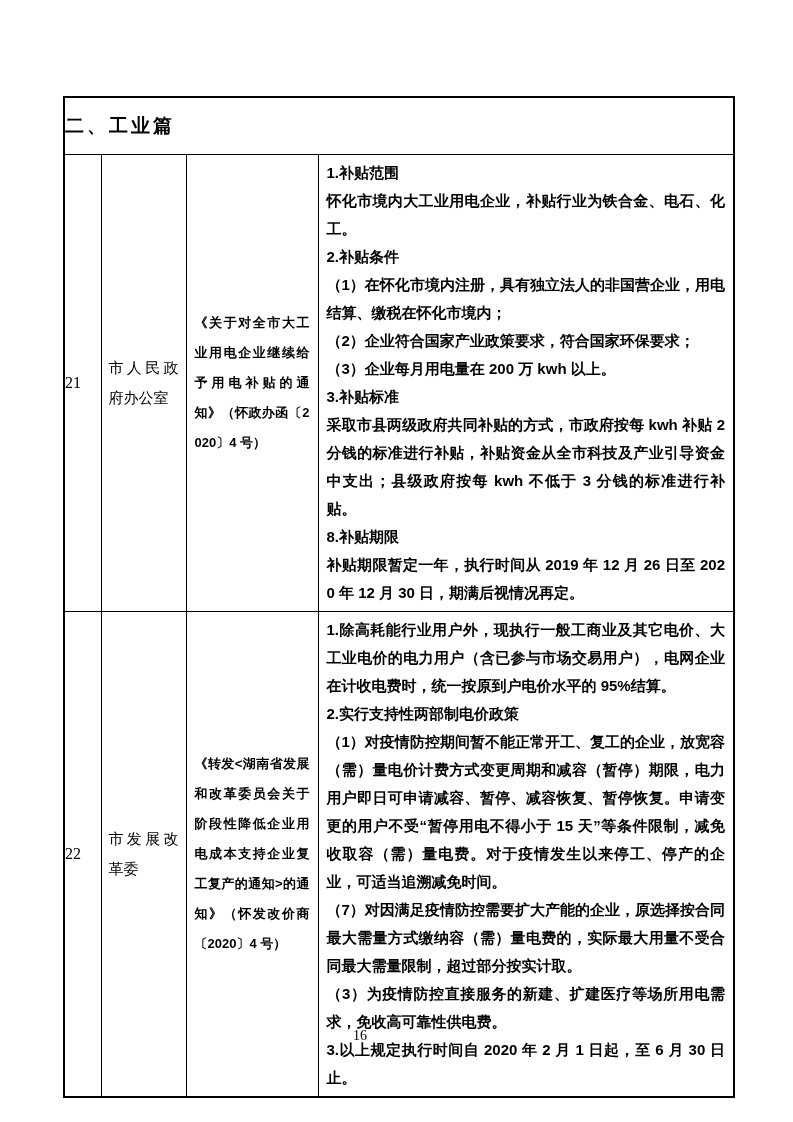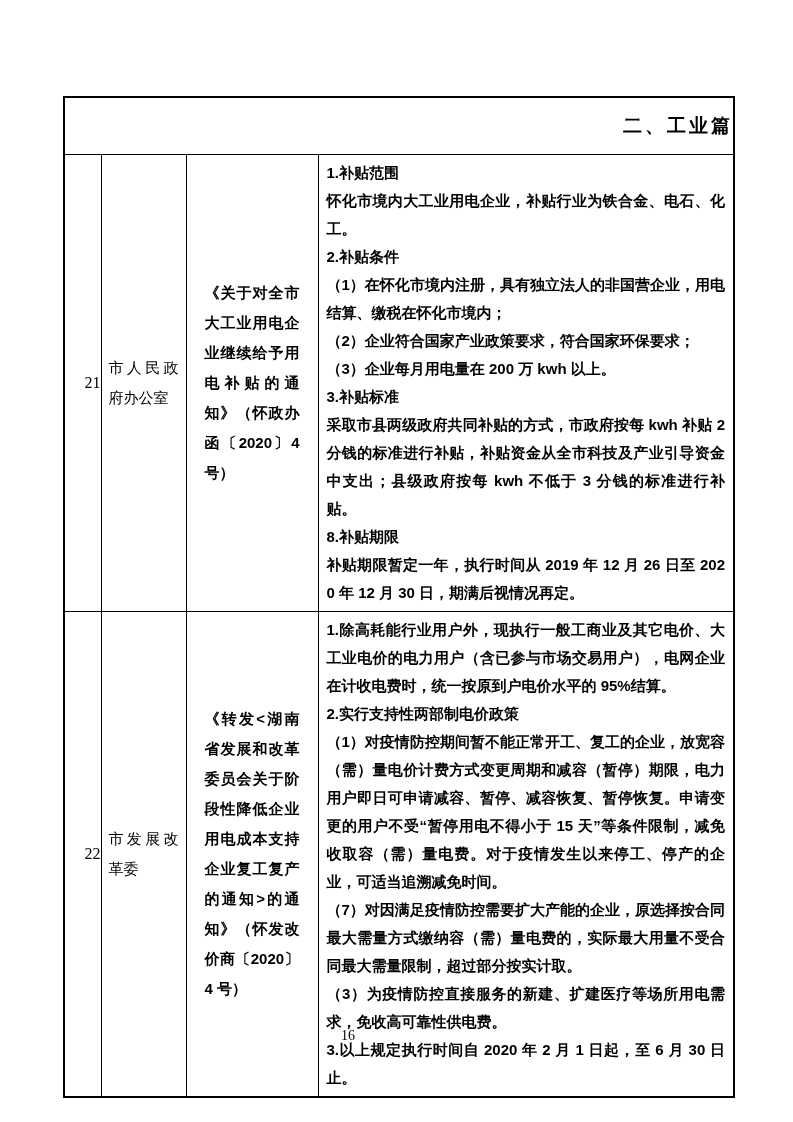--- a/index.html
+++ b/index.html
@@ -35,62 +35,62 @@
     font-size: 14px;
     font-weight: 700;
     text-align: center;
     line-height: 19px;
   }
   th.h-no { padding: 0 9px; }
   .section-row td {
     height: 56px;
     font-size: 19px;
     font-weight: 700;
-    text-align: right;
+    text-align: left;
     letter-spacing: 3px;
   }
   tr.row-a { height: 397px; }
   tr.row-b { height: 413px; }
   td.cell-no {
-    text-align: right;
+    text-align: left;
     font-family: "Liberation Serif", serif;
     font-size: 16px;
     font-weight: 400;
   }
   td.cell-agency {
     font-size: 15px;
     font-weight: 400;
     padding: 0 7px;
     text-align: justify;
     text-justify: inter-character;
     line-height: 30px;
   }
   td.cell-doc {
-    font-size: 15px;
+    font-size: 13px;
     font-weight: 700;
-    padding: 0 18px;
+    padding: 0 8px;
     text-align: justify;
     text-justify: inter-character;
     line-height: 30px;
   }
   td.cell-content {
     font-size: 15px;
     font-weight: 700;
     padding: 4px 8px;
     line-height: 28px;
   }
   .cell-content .para {
     text-align: justify;
     text-align-last: left;
     text-justify: inter-character;
   }
   .page-number {
     position: absolute;
     top: 1028px;
-    left: 58px;
+    left: 70px;
     width: 580px;
     text-align: center;
     font-family: "Liberation Serif", serif;
     font-size: 14px;
   }
 </style>
 </head>
 <body>
 
 <div class="page">

